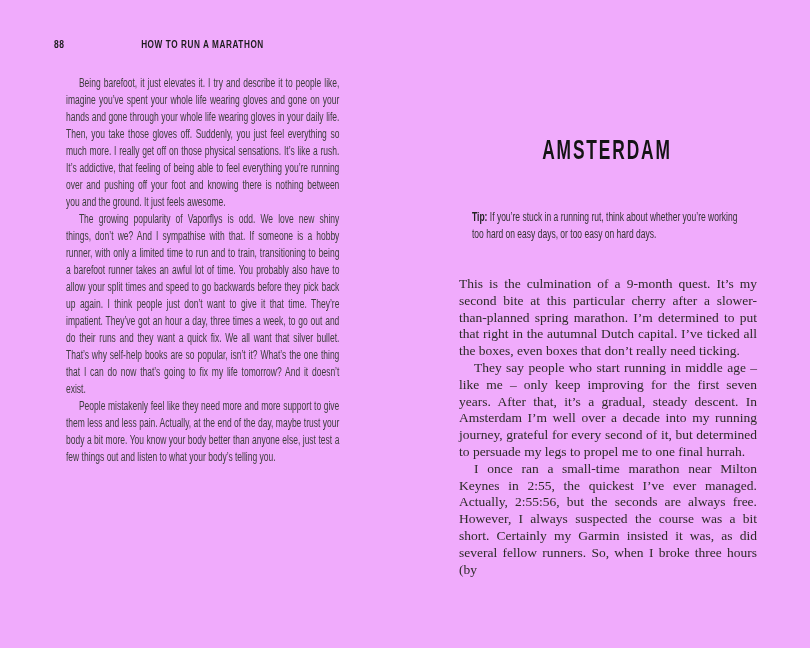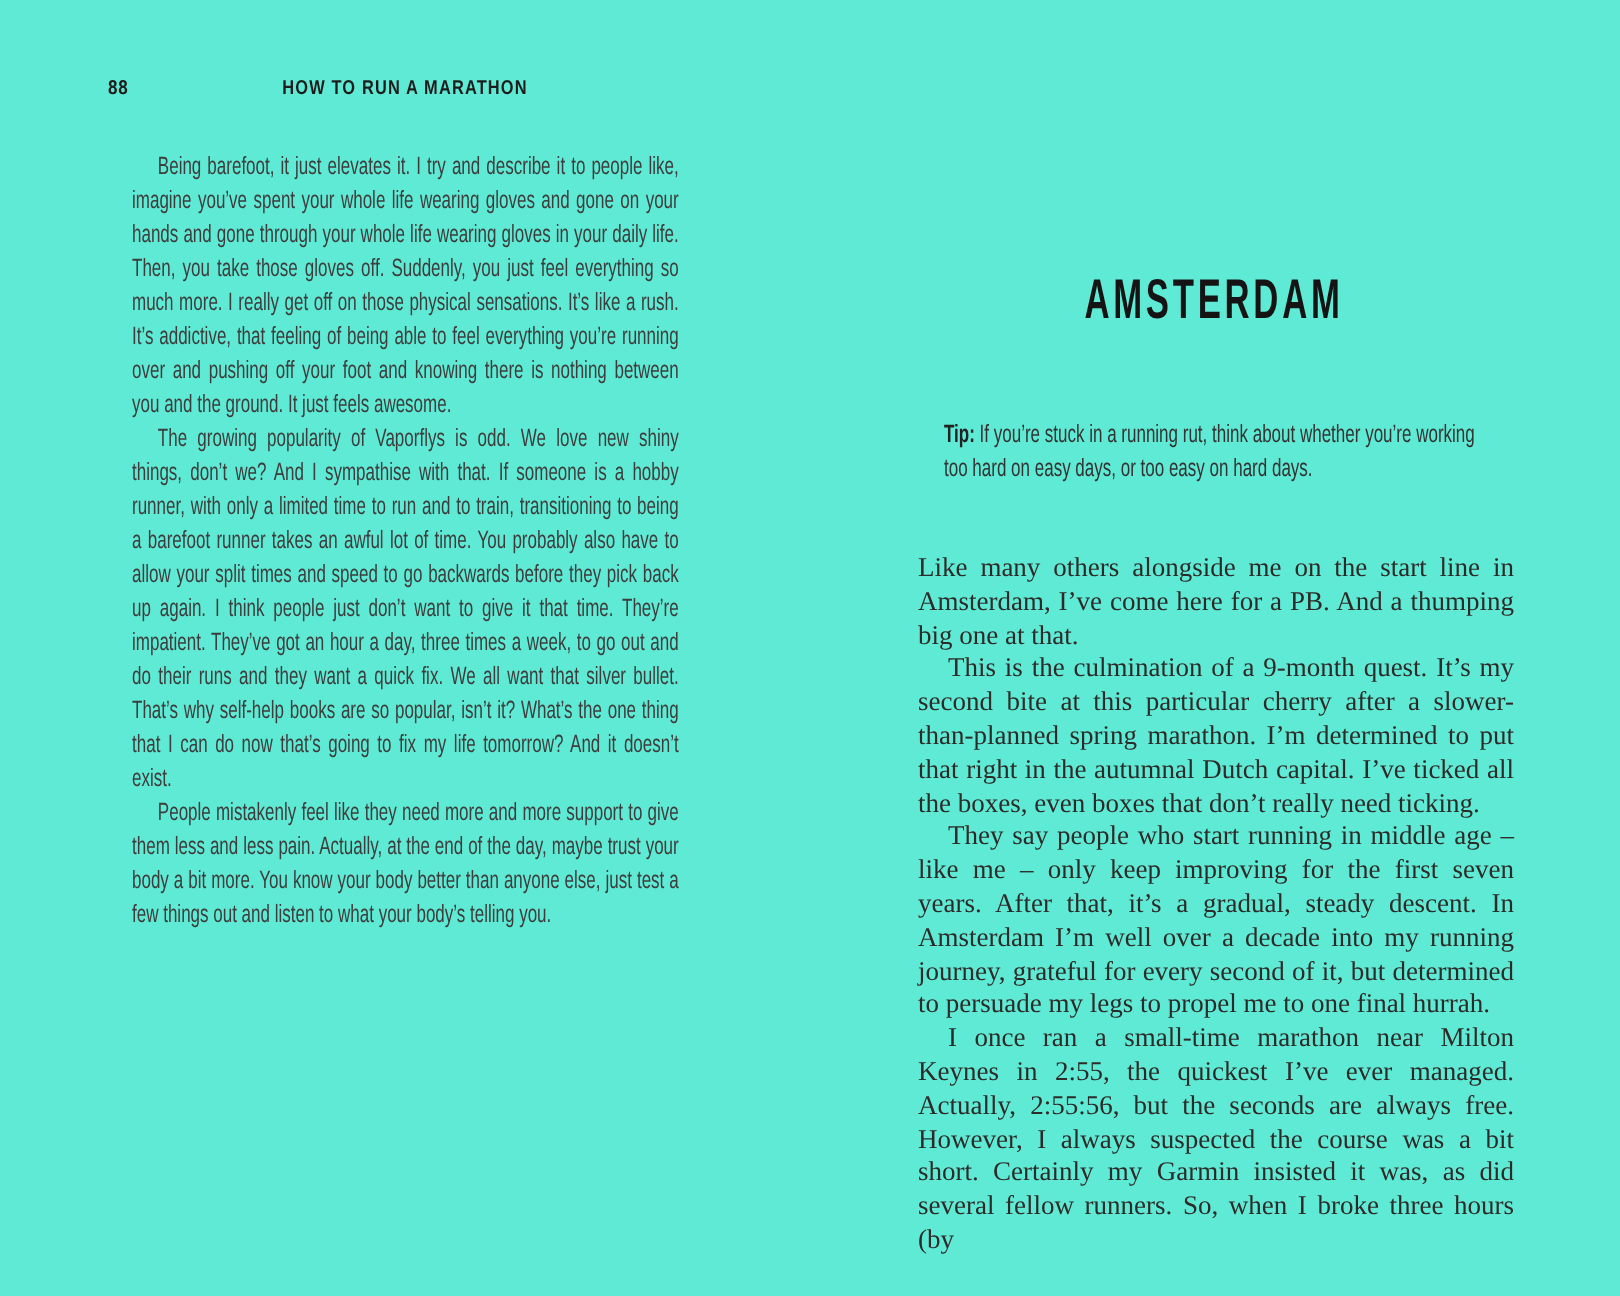--- a/index.html
+++ b/index.html
@@ -7,21 +7,21 @@
   body {
     background: #fdfdfd;
     font-family: "Liberation Sans", sans-serif;
     position: relative;
     overflow: hidden;
   }
   .spread {
     position: relative;
     width: 810px;
     height: 648px;
-    background: #5eead4;
+    background: #f0abfc;
   }
 
   
   .page-number {
     position: absolute;
     left: 54px;
     top: 39px;
     font-size: 10px;
     font-weight: 700;
     color: #1c1c1c;
@@ -114,20 +114,19 @@
       </div>
   </div>
 
   <div>
     <div class="chapter-title">AMSTERDAM</div>
     <div class="tip-block">
       <span class="tip-label">Tip:</span>
       <span class="tip-text">If you’re stuck in a running rut, think about whether you’re working too hard on easy days, or too easy on hard days.</span>
     </div>
     <div class="serif-body">
-        <p class="para">Like many others alongside me on the start line in Amsterdam, I’ve come here for a PB. And a thumping big one at that.</p>
         <p class="para">This is the culmination of a 9-month quest. It’s my second bite at this particular cherry after a slower-than-planned spring marathon. I’m determined to put that right in the autumnal Dutch capital. I’ve ticked all the boxes, even boxes that don’t really need ticking.</p>
         <p class="para">They say people who start running in middle age – like me – only keep improving for the first seven years. After that, it’s a gradual, steady descent. In Amsterdam I’m well over a decade into my running journey, grateful for every second of it, but determined to persuade my legs to propel me to one final hurrah.</p>
         <p class="para">I once ran a small-time marathon near Milton Keynes in 2:55, the quickest I’ve ever managed. Actually, 2:55:56, but the seconds are always free. However, I always suspected the course was a bit short. Certainly my Garmin insisted it was, as did several fellow runners. So, when I broke three hours (by</p>
       </div>
   </div>
 
 </div>
 
 </body></html>

